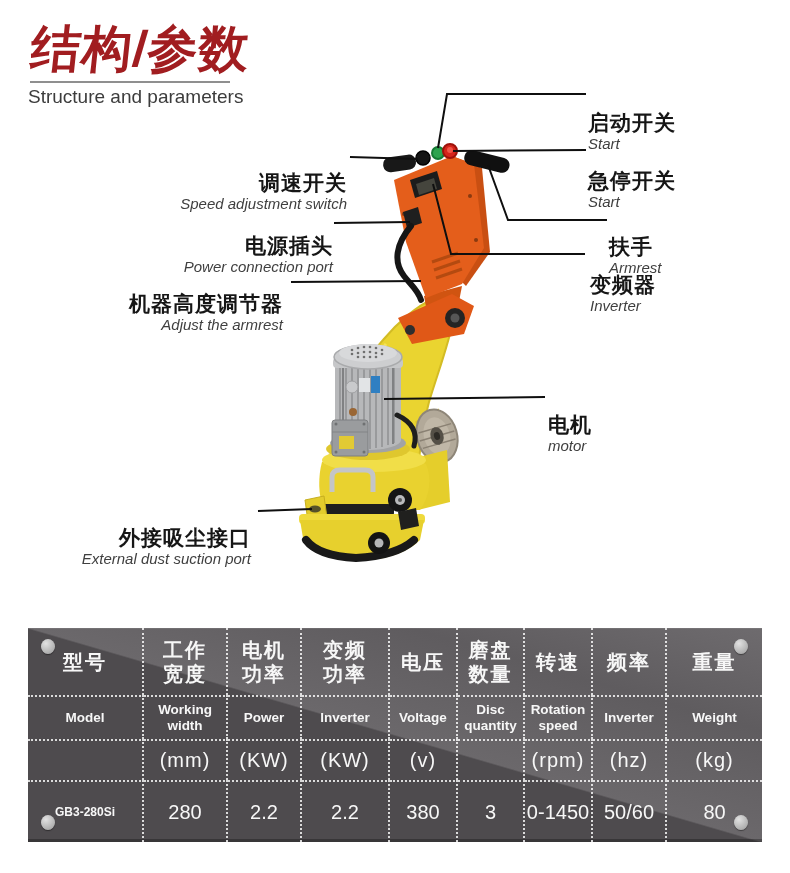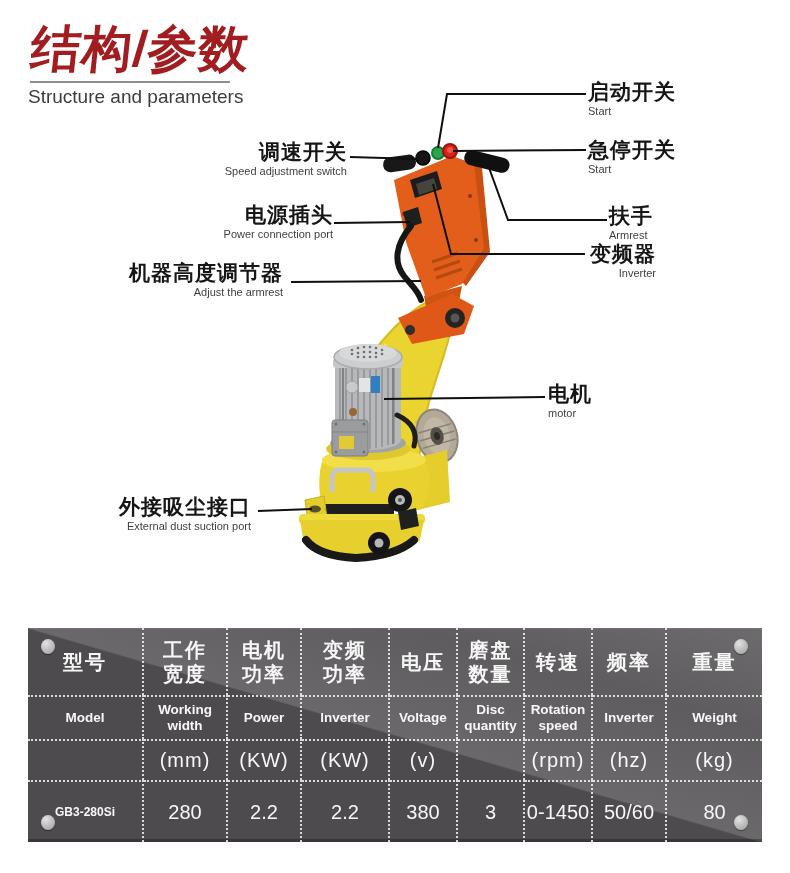--- a/index.html
+++ b/index.html
@@ -5,23 +5,23 @@
   html,body{margin:0;padding:0;background:#fff;}
   .page{position:relative;width:790px;height:873px;background:#ffffff;overflow:hidden;
         font-family:"Liberation Sans","DejaVu Sans",sans-serif;}
   
   .title-block{position:absolute;left:28px;top:22px;width:230px;}
   .title-cn{margin:0;font-size:50px;line-height:1.1;font-weight:900;color:#A11D20;
             transform:skewX(-6deg);transform-origin:left bottom;letter-spacing:1px;white-space:nowrap;}
   .title-rule{width:200px;height:2px;background:#8f8f8f;margin:4px 0 3px 2px;}
   .title-en{font-size:19px;color:#3C3C3C;letter-spacing:0px;white-space:nowrap;}
   
-  .callout{position:absolute;}
+  .callout{position:absolute;margin-top:31px;}
   .callout .cn{font-size:21px;font-weight:700;color:#161616;letter-spacing:1px;line-height:1.1;white-space:nowrap;}
-  .callout .en{font-size:11px;color:#3F3F3F;margin-top:2px;line-height:1.1;white-space:nowrap;}
+  .callout .en{font-size:15px;color:#3F3F3F;margin-top:2px;line-height:1.1;white-space:nowrap;font-style:italic;}
   .callout.side-left{text-align:right;}
   .callout.side-right{text-align:left;}
   .svg-layer{position:absolute;left:0;top:0;width:790px;height:873px;}
   
   .spec-plate{position:absolute;left:28px;top:628px;width:734px;height:214px;
       background:linear-gradient(to top right,#4E4B4E 0%,#4E4B4E 49.7%,#6B686B 50.1%,#5F5C5F 76%,#6E6B6E 100%);
       box-shadow:inset 0 -3px 0 rgba(0,0,0,.28), inset 0 1px 0 rgba(255,255,255,.08);}
   .screw{position:absolute;width:14px;height:15px;border-radius:50%;
       background:radial-gradient(circle at 35% 30%,#E2E2E2,#ACACAC 75%);box-shadow:0 1px 1px rgba(0,0,0,.4);}
   .screw.tl{left:13px;top:11px;}   .screw.tr{left:706px;top:11px;}
@@ -195,21 +195,21 @@
     <div class="en">Start</div>
   </div>
   <div class="callout side-right" style="left:588px;top:138px;">
     <div class="cn">急停开关</div>
     <div class="en">Start</div>
   </div>
   <div class="callout side-right" style="left:609px;top:204px;">
     <div class="cn">扶手</div>
     <div class="en">Armrest</div>
   </div>
-  <div class="callout side-right" style="left:590px;top:242px;text-align:right;">
+  <div class="callout side-right" style="left:590px;top:242px;">
     <div class="cn">变频器</div>
     <div class="en">Inverter</div>
   </div>
   <div class="callout side-right" style="left:548px;top:382px;">
     <div class="cn">电机</div>
     <div class="en">motor</div>
   </div>
 
   <section class="spec-plate">
     <div class="spec-grid">

